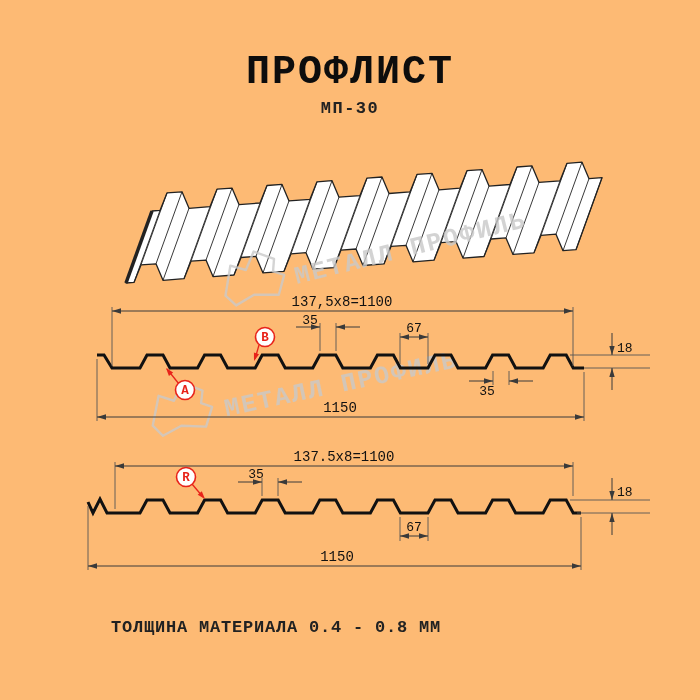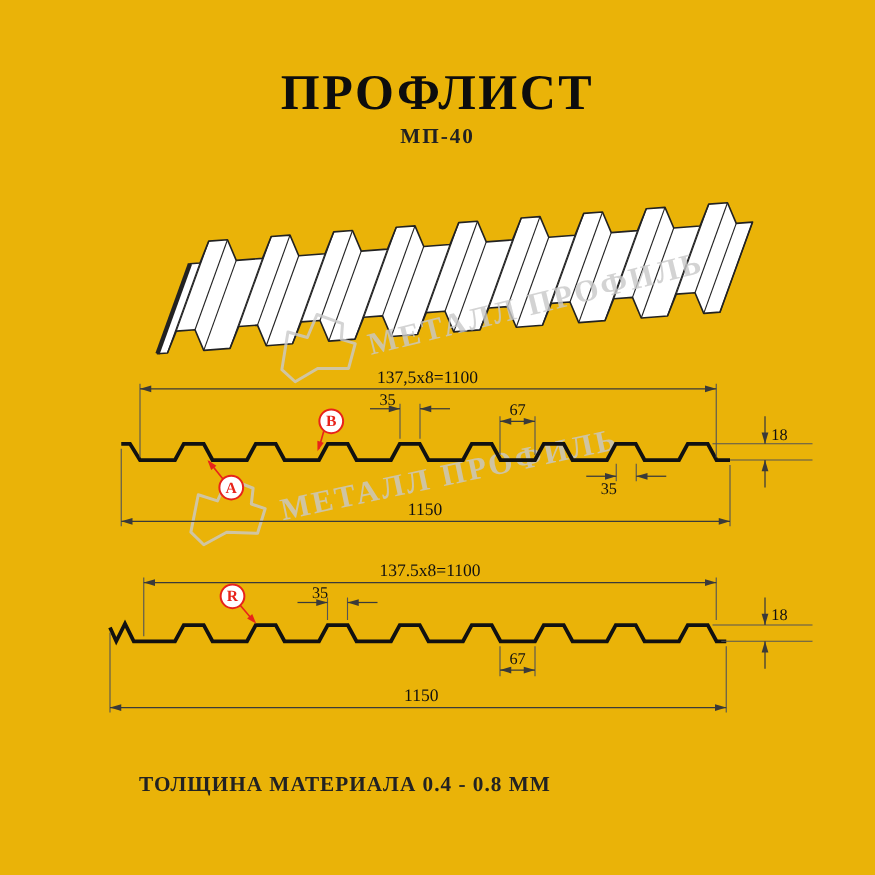--- a/index.html
+++ b/index.html
@@ -3,22 +3,22 @@
 <meta charset="utf-8">
 <style>
   :root{
     --ink:#111111;
     --dim:#3a3a3a;
     --red:#e8231a;
     --wm:#c9c9c9;
   }
   html,body{margin:0;padding:0;background:#ffffff;}
   .page{
-    position:relative;width:700px;height:700px;background:#eab308;
-    font-family:Liberation Serif, serif;overflow:hidden;
+    position:relative;width:700px;height:700px;background:#fdba74;
+    font-family:Liberation Mono, monospace;overflow:hidden;
   }
   .title{
     position:absolute;top:50px;left:0;width:700px;text-align:center;
     font-size:40px;font-weight:700;letter-spacing:2px;color:#0d0d0d;
   }
   .subtitle{
     position:absolute;top:99px;left:0;width:700px;text-align:center;
     font-size:17px;font-weight:600;letter-spacing:1.5px;color:#222222;
   }
   .footer-note{
@@ -34,21 +34,21 @@
   .wm-logo{fill:none;stroke:var(--wm);stroke-width:2.4;opacity:.8;stroke-linejoin:round;}
   .profile{fill:none;stroke:var(--ink);stroke-width:3;}
   circle.lblc{fill:#ffffff;stroke:var(--red);stroke-width:1.6;}
 </style>
 </head>
 <body>
 
 <div class="page">
 
   <div class="title">ПРОФЛИСТ</div>
-  <div class="subtitle">МП-40</div>
+  <div class="subtitle">МП-30</div>
 
   <svg class="drawing" width="700" height="700" viewBox="0 0 700 700">
 
     <g id="g3d">
         <path d="M126.0,283.0 L134.0,282.4 L141.0,264.9 L156.0,263.8 L163.0,280.3 L184.0,278.7 L191.0,261.2 L206.0,260.1 L213.0,276.6 L234.0,275.0 L241.0,257.5 L256.0,256.4 L263.0,272.9 L284.0,271.3 L291.0,253.8 L306.0,252.7 L313.0,269.2 L334.0,267.6 L341.0,250.1 L356.0,249.0 L363.0,265.5 L384.0,263.9 L391.0,246.4 L406.0,245.3 L413.0,261.8 L434.0,260.2 L441.0,242.7 L456.0,241.6 L463.0,258.1 L484.0,256.5 L491.0,239.0 L506.0,237.9 L513.0,254.4 L534.0,252.8 L541.0,235.3 L556.0,234.2 L563.0,250.7 L576.0,249.7 L602.0,177.7 L589.0,178.7 L582.0,162.2 L567.0,163.3 L560.0,180.8 L539.0,182.4 L532.0,165.9 L517.0,167.0 L510.0,184.5 L489.0,186.1 L482.0,169.6 L467.0,170.7 L460.0,188.2 L439.0,189.8 L432.0,173.3 L417.0,174.4 L410.0,191.9 L389.0,193.5 L382.0,177.0 L367.0,178.1 L360.0,195.6 L339.0,197.2 L332.0,180.7 L317.0,181.8 L310.0,199.3 L289.0,200.9 L282.0,184.4 L267.0,185.5 L260.0,203.0 L239.0,204.6 L232.0,188.1 L217.0,189.2 L210.0,206.7 L189.0,208.3 L182.0,191.8 L167.0,192.9 L160.0,210.4 L152.0,211.0 Z" fill="#ffffff" stroke="#222" stroke-width="1.3" stroke-linejoin="round"></path>
         <line x1="126" y1="283" x2="152" y2="211" stroke="#222" stroke-width="0.9"></line>
         <line x1="134" y1="282.408" x2="160" y2="210.40800000000002" stroke="#222" stroke-width="0.9"></line>
         <line x1="141" y1="264.89" x2="167" y2="192.89" stroke="#222" stroke-width="0.9"></line>
         <line x1="156" y1="263.78" x2="182" y2="191.77999999999997" stroke="#222" stroke-width="0.9"></line>
         <line x1="163" y1="280.262" x2="189" y2="208.262" stroke="#222" stroke-width="0.9"></line>

